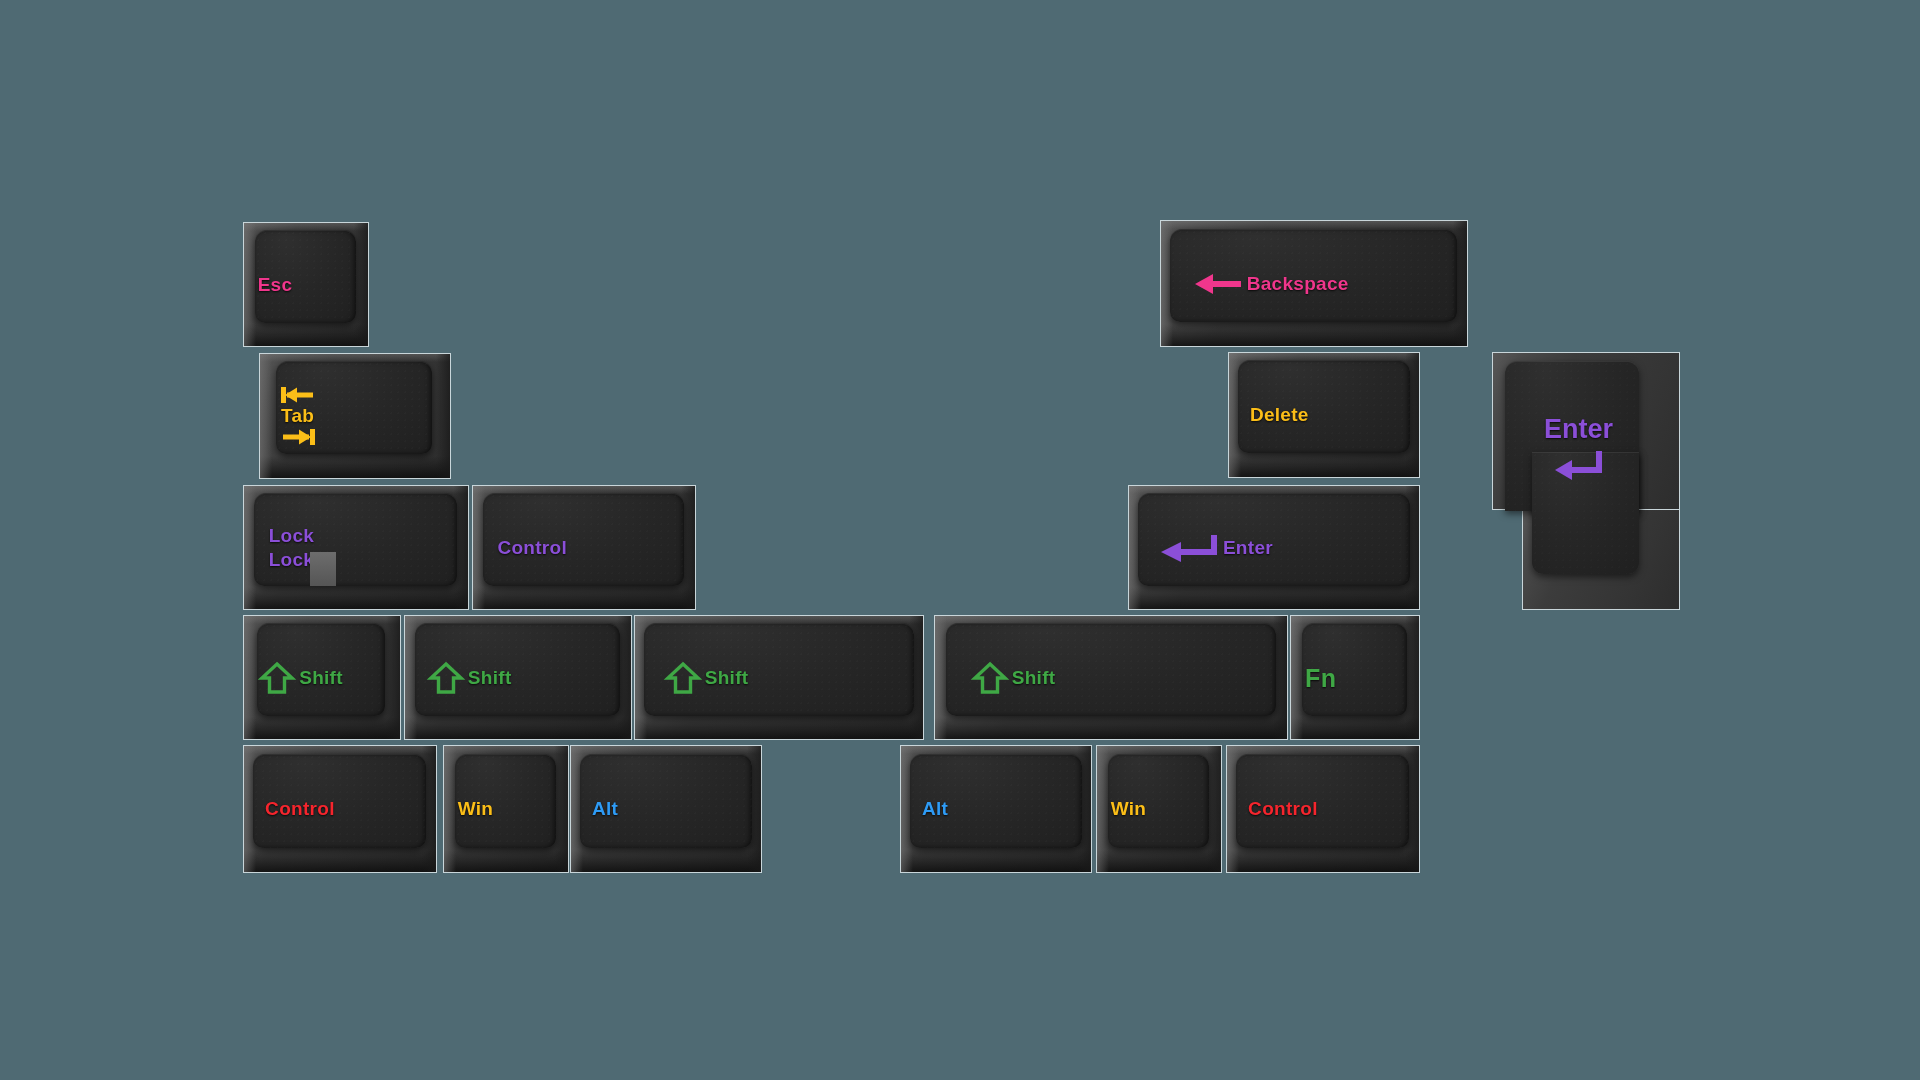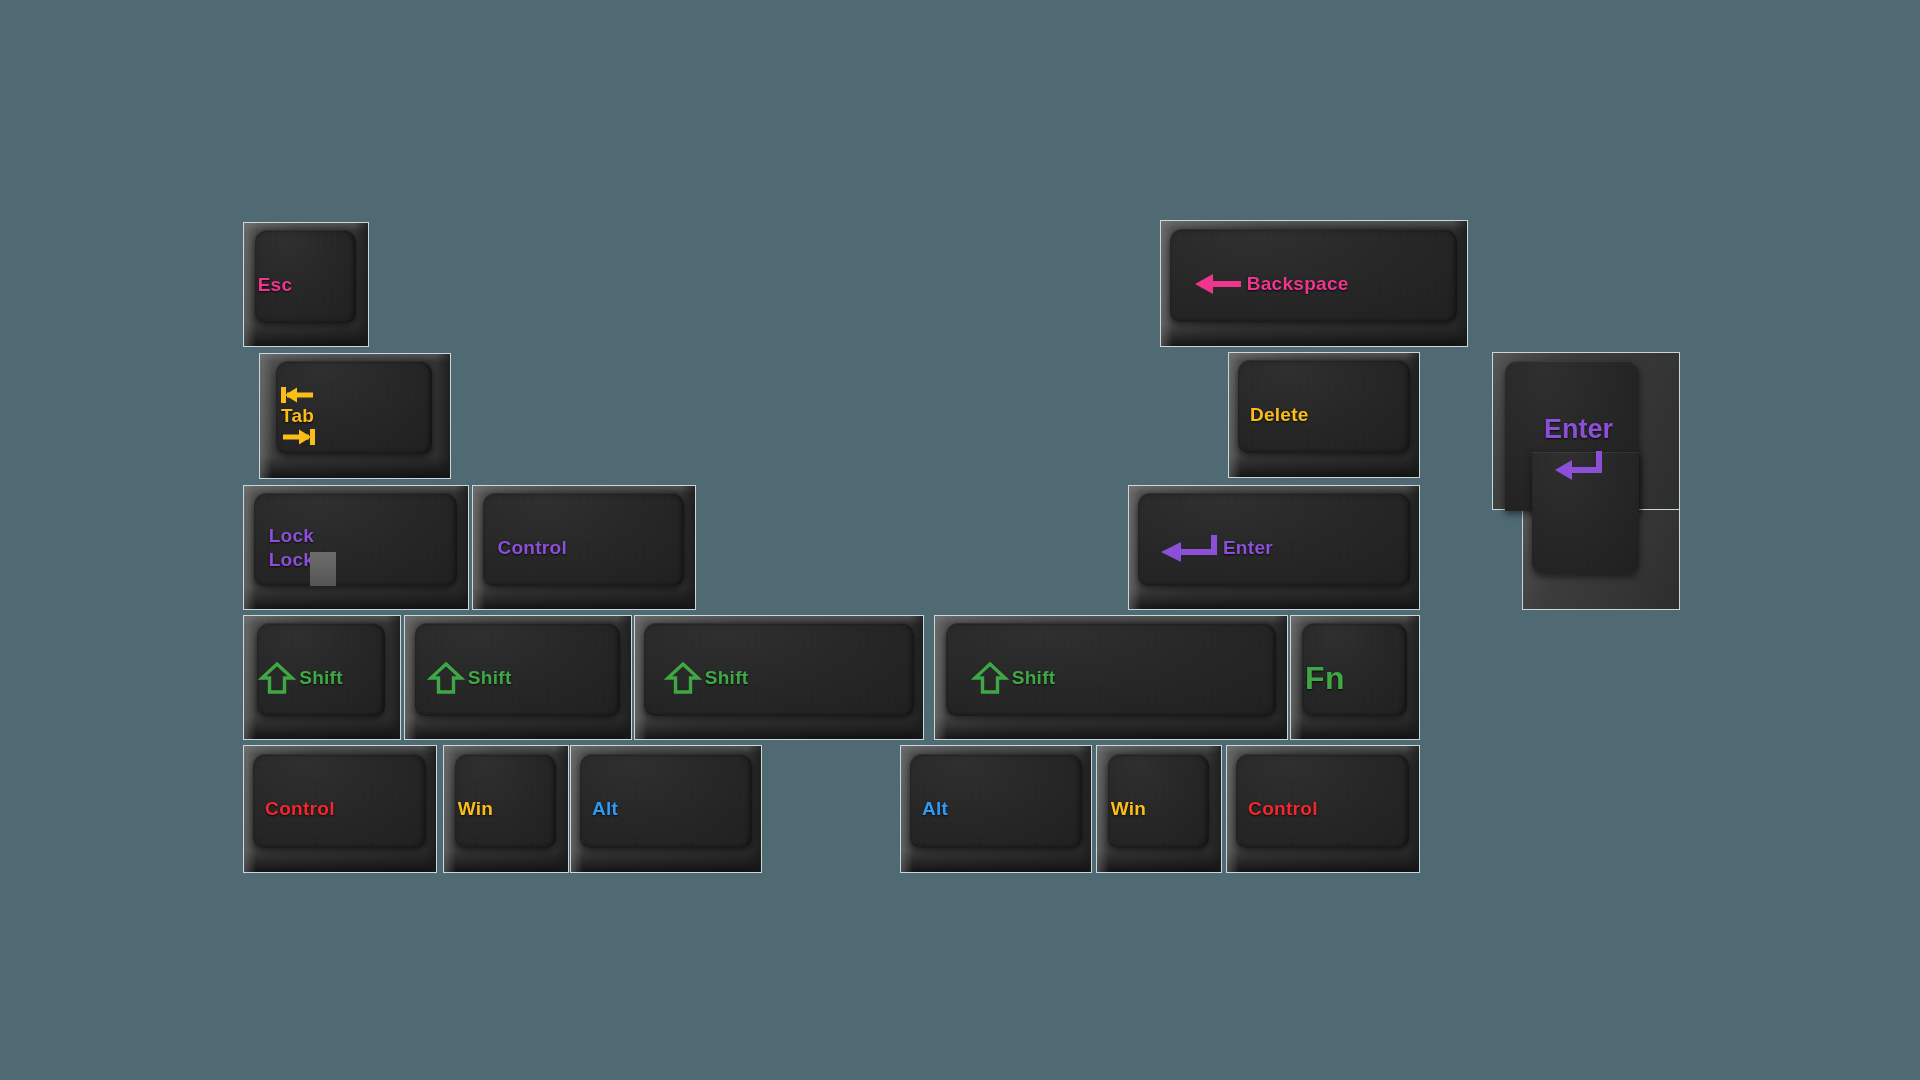--- a/index.html
+++ b/index.html
@@ -56,21 +56,21 @@
     position:absolute;
     left:11%;top:50%;transform:translateY(-50%);
     font-size:19px;font-weight:bold;
     letter-spacing:.3px;
     display:flex;align-items:center;gap:6px;
     white-space:nowrap;
     z-index:2;
     text-shadow:0 1px 2px rgba(0,0,0,.8);
   }
   .legend.stack{flex-direction:column;align-items:flex-start;gap:2px;}
-  .legend.tiny{font-size:32px;}
+  .legend.tiny{font-size:25px;}
 
   
   .g{display:inline-block;}
   svg{display:block;overflow:visible;}
 
   
   .led{
     position:absolute;
     width:26px;height:34px;
     background:linear-gradient(#6d6d6d,#575757);

